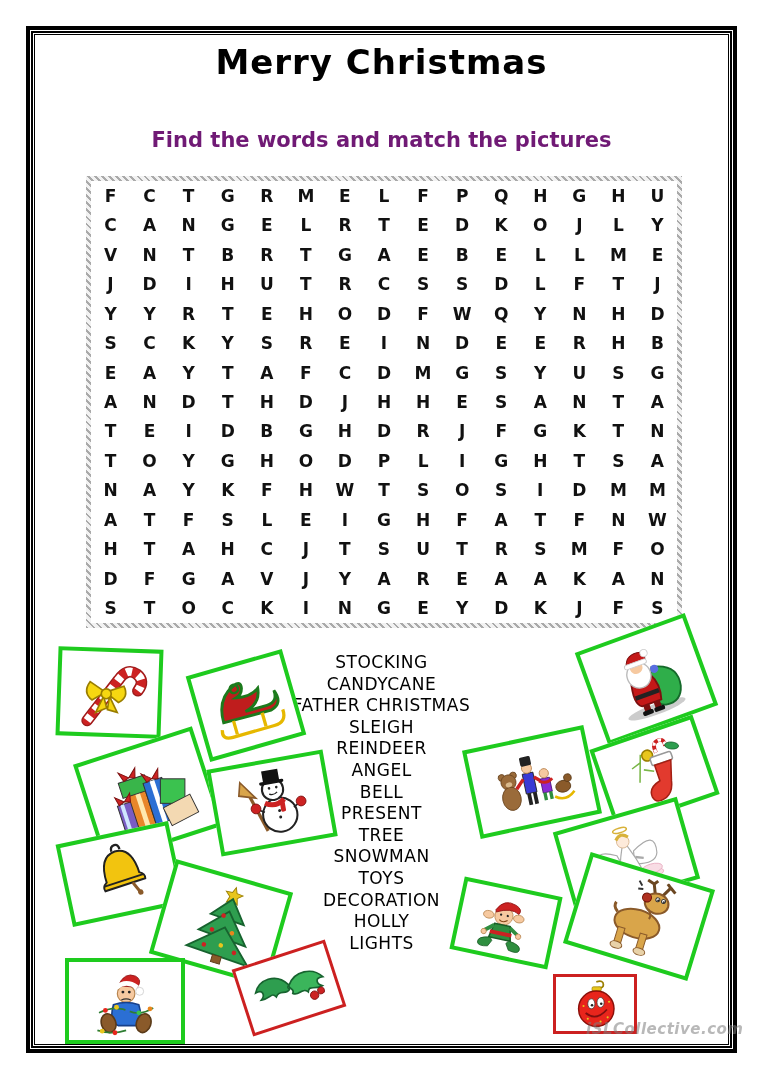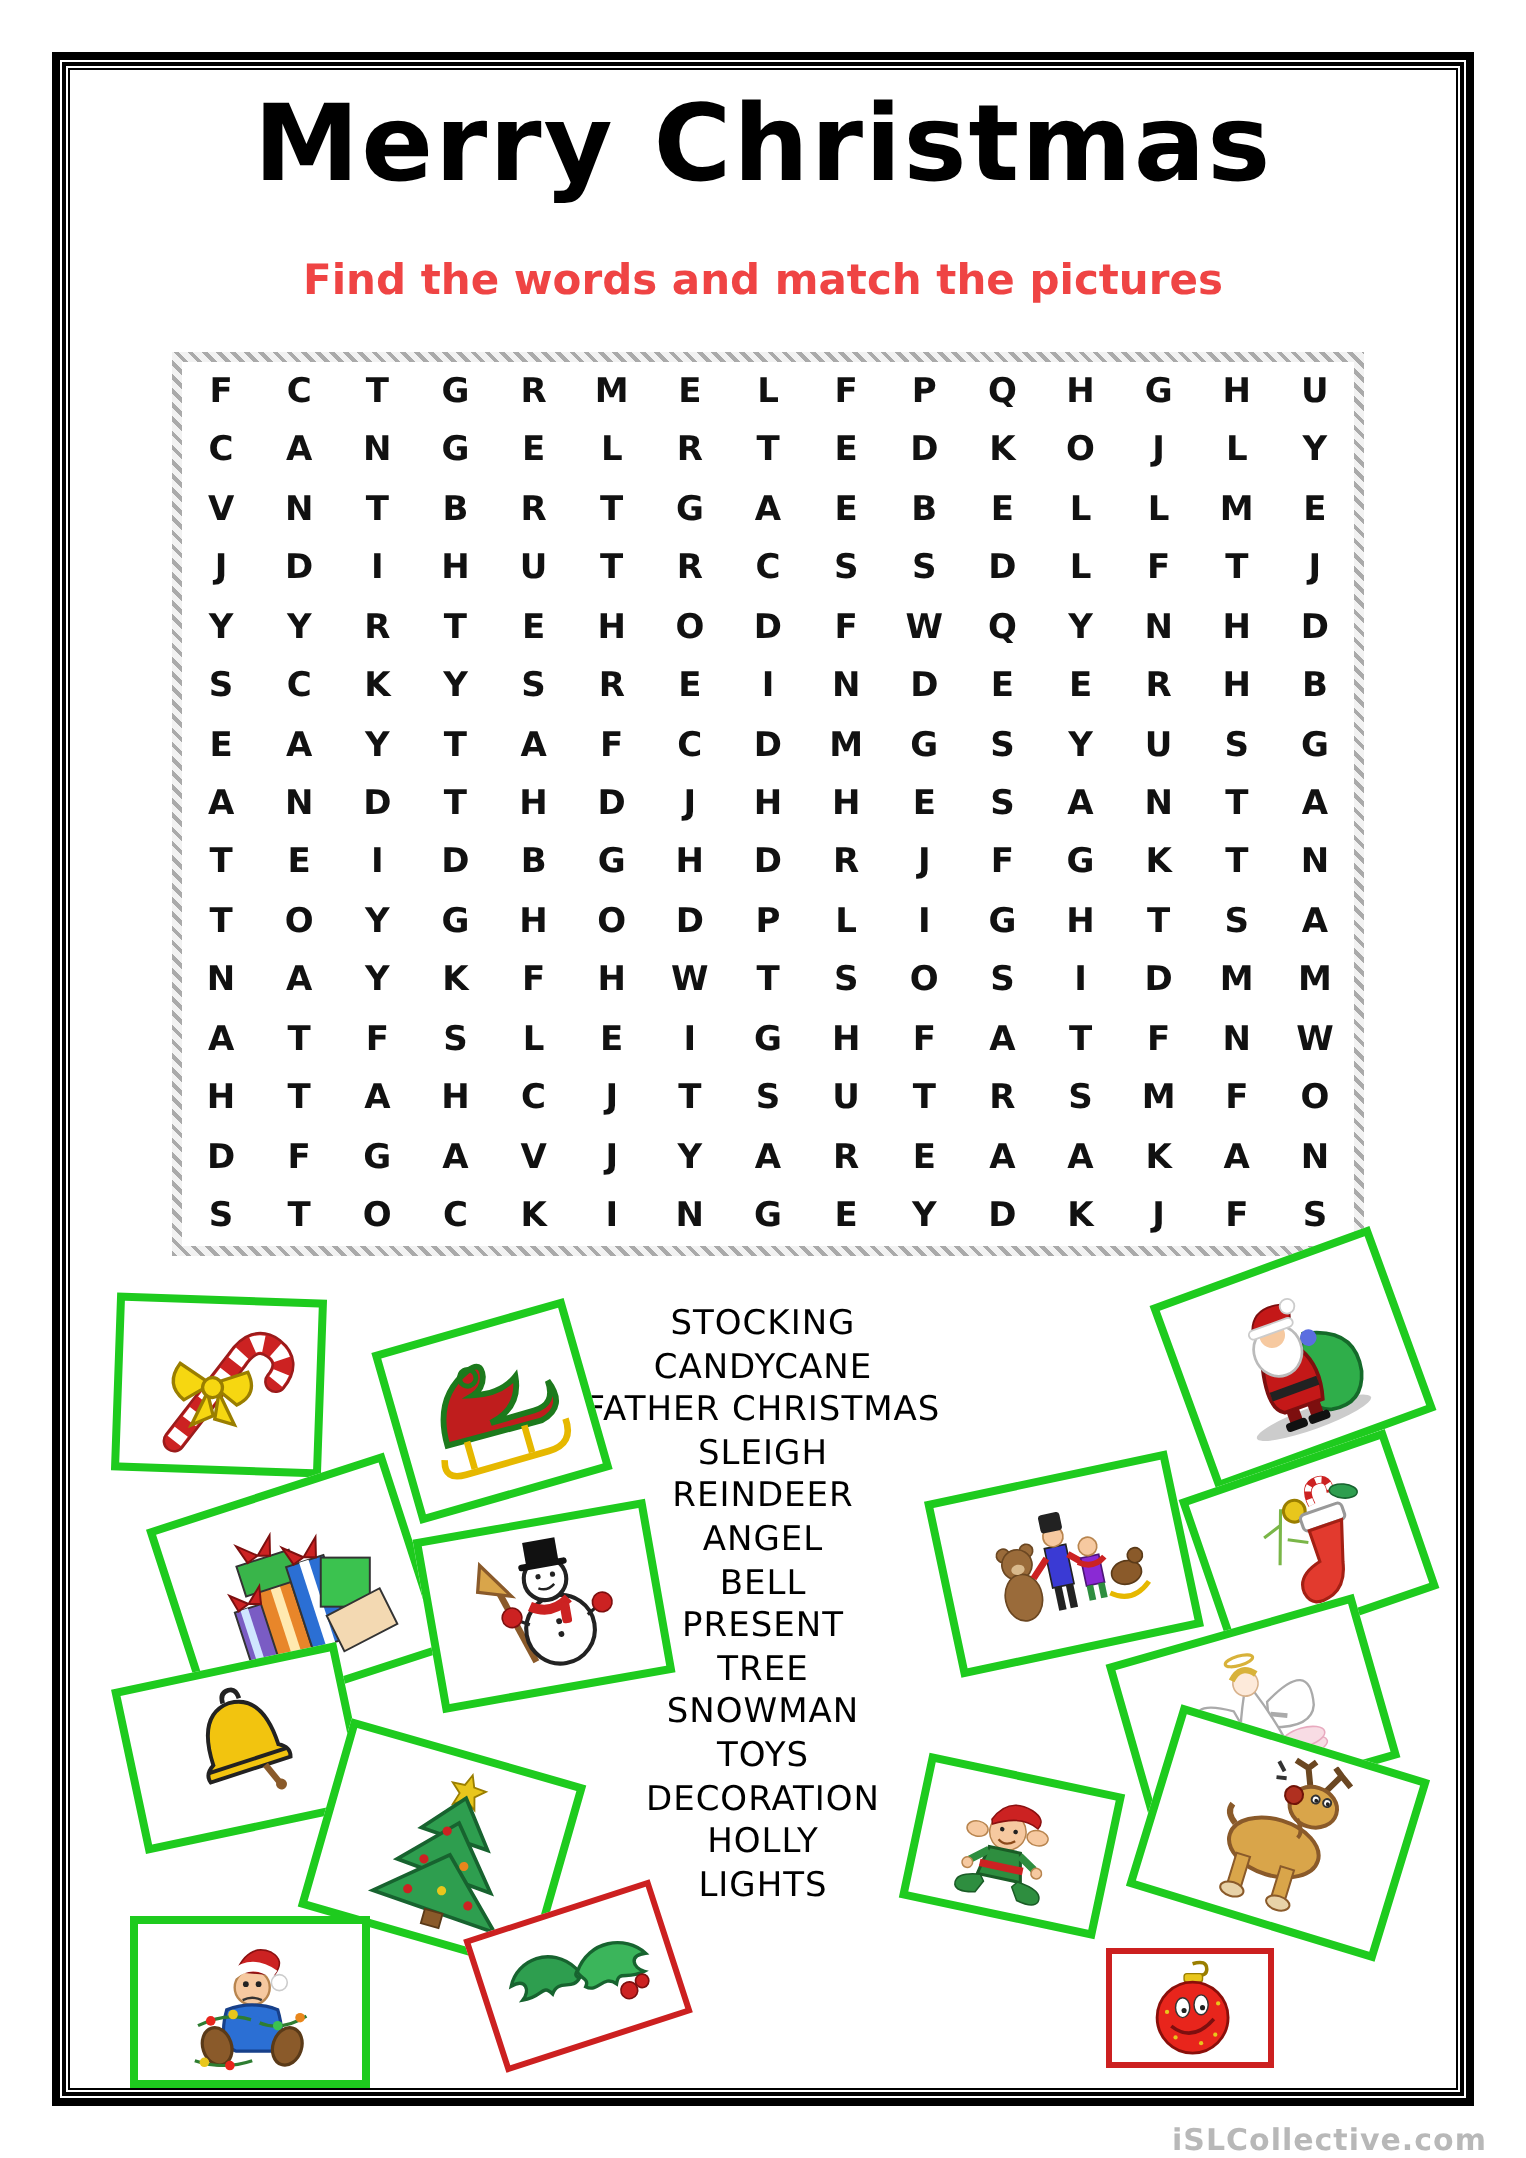--- a/index.html
+++ b/index.html
@@ -7,25 +7,25 @@
     width:763px;height:1079px;position:relative;background:#fff;
     font-family:"DejaVu Sans","Liberation Sans",sans-serif;overflow:hidden;
   }
   
   .frame-outer{position:absolute;left:26px;top:26px;right:26px;bottom:26px;border:4px solid #000;}
   .frame-mid{position:absolute;left:1px;top:1px;right:1px;bottom:1px;border:2px solid #000;}
   .frame-inner{position:absolute;left:1px;top:1px;right:1px;bottom:1px;border:1px solid #000;}
 
   .title{
     position:absolute;left:0;right:0;top:42px;text-align:center;
-    font-size:53px;font-weight:bold;color:#000;letter-spacing:1px;
+    font-size:34px;font-weight:bold;color:#000;letter-spacing:1px;
   }
   .subtitle{
     position:absolute;left:0;right:0;top:128px;text-align:center;
-    font-size:21px;font-weight:bold;color:#ef4444;
+    font-size:21px;font-weight:bold;color:#701a75;
   }
 
   
   .grid-box{
     position:absolute;left:86px;top:176px;width:596px;height:452px;
     background:repeating-linear-gradient(45deg,#aaa 0 2px,#f2f2f2 2px 5px);
     box-sizing:border-box;padding:5px;
   }
   .grid{
     width:100%;height:100%;background:#fff;display:grid;
@@ -44,22 +44,22 @@
 
   
   .card{
     position:absolute;background:#fff;border:4px solid #1ecb1e;
     box-sizing:border-box;display:flex;align-items:center;justify-content:center;
   }
   .card.red{border:3px solid #cc2020;}
   .card svg{width:92%;height:92%;}
 
   .watermark{
-    position:absolute;left:586px;top:1061px;font-size:15px;font-weight:bold;
-    color:rgba(125,125,125,.55);letter-spacing:.5px;
+    position:absolute;left:586px;top:1020px;font-size:15px;font-weight:bold;
+    color:rgba(125,125,125,.55);letter-spacing:.5px;font-style:italic;
   }
 </style>
 </head>
 <body>
 
 <div class="frame-outer">
   <div class="frame-mid">
     <div class="frame-inner"></div>
   </div>
 </div>

